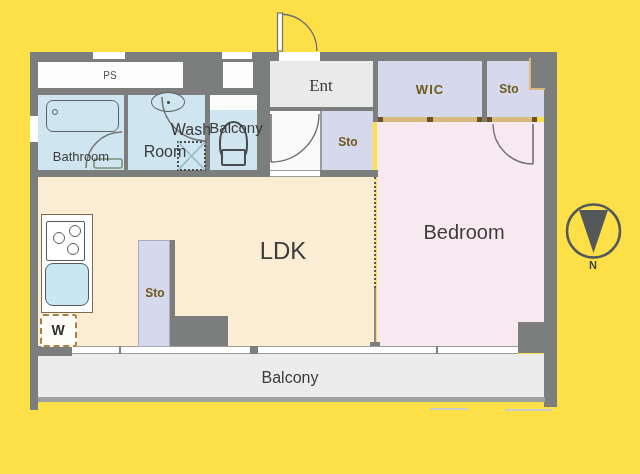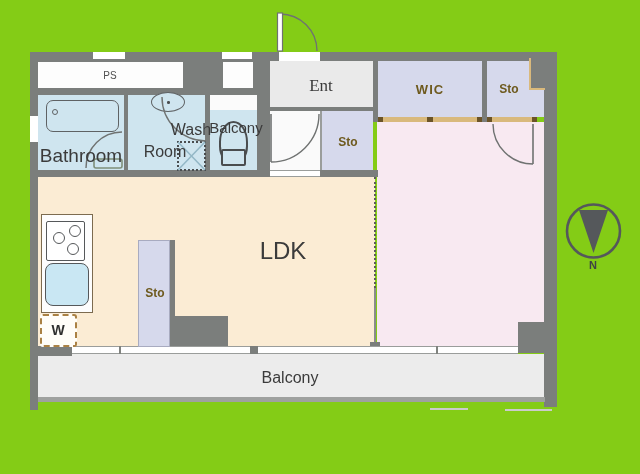--- a/index.html
+++ b/index.html
@@ -1,16 +1,16 @@
 <!DOCTYPE html>
 <html style="--wall: #7b7e7c; --ldk_fill: #fbecd4; --bedroom_fill: #f8e9f1; --wet_fill: #cfe5ef; --closet_fill: #d6d9ec; --ent_fill: #eaeaea; --hall_fill: #fafafa; --balcony_fill: #ececec; --track_tan: #d9b97c; --track_dark: #6b5327; --label_dark: #3b3b3b; --label_brown: #6e5a1e; --counter_border: #7c6b4f; --sink_fill: #c9e7f3; --arc_stroke: #6f7271; --north_fill: #55585b;"><head>
 <meta charset="utf-8">
 <style>
   html,body{margin:0;padding:0;background:#fff;}
-  #plan{position:relative;width:640px;height:474px;background:#84cc16;overflow:hidden;
+  #plan{position:relative;width:640px;height:474px;background:#fde047;overflow:hidden;
         font-family:"Liberation Sans","DejaVu Sans",sans-serif;}
   .abs{position:absolute;}
   .room{z-index:1;}
   .wall{z-index:2;background:var(--wall);}
   .opening{z-index:3;}
   .track{z-index:3;background:var(--track_tan);}
   .tick{z-index:3;background:var(--track_dark);}
   .fixture{z-index:4;box-sizing:border-box;}
   svg.overlay{position:absolute;left:0;top:0;z-index:5;pointer-events:none;}
   .lbl{z-index:6;position:absolute;transform:translate(-50%,-50%);white-space:nowrap;
@@ -131,27 +131,28 @@
       <circle class="north-ring" cx="593.5" cy="231" r="26.5"></circle>
       <polygon class="north-wedge" points="579,210 608,210 593.5,253"></polygon>
     </g>
     <g>
       <line class="faint" x1="430" y1="409" x2="468" y2="409"></line>
       <line class="faint" x1="505" y1="410" x2="552" y2="410"></line>
     </g>
   </svg>
 
   <div class="lbl" style="left:110px;top:75px;font-size:10px;color:#4f4f4f;">PS</div>
-  <div class="lbl" style="left:81px;top:156px;font-size:19px;">Bathroom</div>
+  <div class="lbl" style="left:81px;top:156px;font-size:13px;">Bathroom</div>
   <div class="lbl" style="left:155px;top:130px;font-size:16px;margin-left:36px;">Wash</div>
   <div class="lbl" style="left:165px;top:152px;font-size:16px;">Room</div>
   <div class="lbl" style="left:236px;top:127px;font-size:15px;">Balcony</div>
   <div class="lbl" style="left:321px;top:86px;font-size:17px;font-family:Liberation Serif, serif;">Ent</div>
   <div class="lbl brown" style="left:430px;top:89px;font-size:13px;letter-spacing:1px;">WIC</div>
   <div class="lbl brown" style="left:509px;top:89px;font-size:12px;">Sto</div>
   <div class="lbl brown" style="left:348px;top:142px;font-size:12px;">Sto</div>
   <div class="lbl brown" style="left:155px;top:293px;font-size:12px;">Sto</div>
   <div class="lbl" style="left:283px;top:251px;font-size:24px;">LDK</div>
+  <div class="lbl" style="left:464px;top:232px;font-size:20px;">Bedroom</div>
   <div class="lbl" style="left:278px;top:378px;font-size:16px;margin-left:12px;">Balcony</div>
   <div class="lbl" style="left:58px;top:330px;font-size:14px;font-weight:bold;color:#2f2f2f;">W</div>
   <div class="lbl" style="left:593px;top:265px;font-size:11px;font-weight:bold;color:#3f4244;">N</div>
 
 </div>
 
 </body></html>

